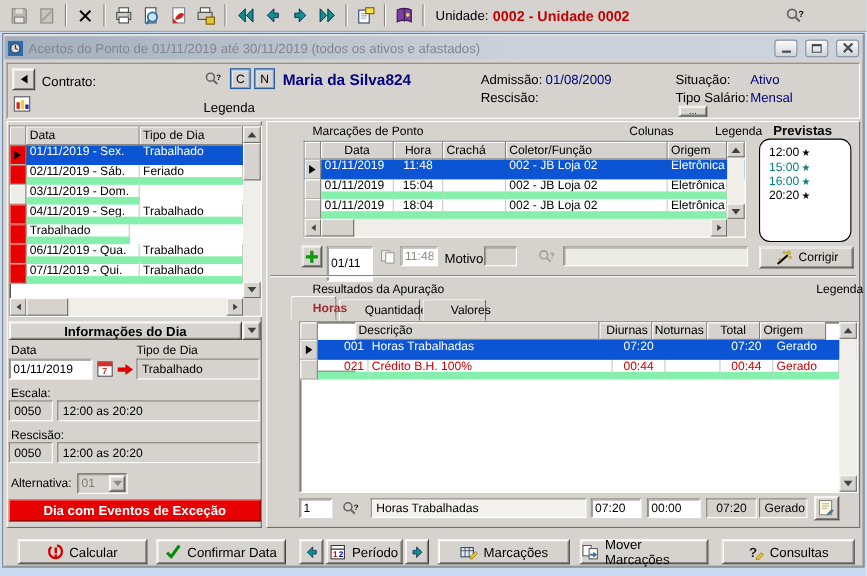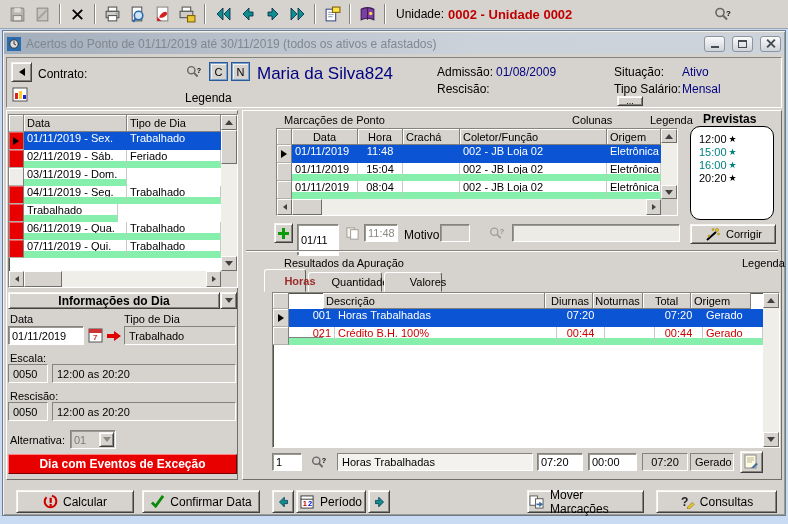--- a/index.html
+++ b/index.html
@@ -253,21 +253,21 @@
           <path d="M10 9l4 4" stroke="#666" stroke-width="2"></path>
           <text x="13" y="9" font-size="8" font-weight="bold" fill="#000">?</text>
         </svg>
       </span>
     <div class="abs btn3d" style="left:202px;top:4px;width:19px;height:19px;border:1px solid #2a5a9a;box-shadow:inset 0 0 0 1px #7aa2cc, inset 2px 2px 0 #f4f3ef;">
         <span>C</span>
       </div>
     <div class="abs btn3d" style="left:224px;top:4px;width:19px;height:19px;border:1px solid #2a5a9a;box-shadow:inset 0 0 0 1px #7aa2cc, inset 2px 2px 0 #f4f3ef;">
         <span>N</span>
       </div>
-    <span class="abs lbl navy" style="left:250px;top:6px;font-size:17px;font-weight:normal;">Maria da Silva824</span>
+    <span class="abs lbl navy" style="left:250px;top:6px;font-size:14px;font-weight:bold;">Maria da Silva824</span>
 
     <span class="abs lbl" style="left:430px;top:7px;font-size:12px;">Admissão:</span>
     <span class="abs lbl navy" style="left:489px;top:7px;font-size:12px;">01/08/2009</span>
     <span class="abs lbl" style="left:607px;top:7px;font-size:12px;">Situação:</span>
     <span class="abs lbl navy" style="left:675px;top:7px;font-size:12px;">Ativo</span>
     <span class="abs lbl" style="left:430px;top:24px;font-size:12px;">Rescisão:</span>
     <span class="abs lbl navy" style="left:489px;top:24px;font-size:12px;"></span>
     <span class="abs lbl" style="left:607px;top:24px;font-size:12px;">Tipo Salário:</span>
     <span class="abs lbl navy" style="left:675px;top:24px;font-size:12px;">Mensal</span>
     <div class="abs btn3d" style="left:610px;top:38px;width:26px;height:10px;font-size:9px;line-height:4px;">...</div>
@@ -420,21 +420,21 @@
         <div class="mk" style="width:15px;"></div>
         <div class="gc" style="width:66px;">01/11/2019</div>
         <div class="gc" style="width:45px;justify-content:center;">15:04</div>
         <div class="gc" style="width:57px;"></div>
         <div class="gc" style="width:147px;">002 - JB Loja 02</div>
         <div class="gc" style="width:54px;">Eletrônica</div>
       </div>
     <div class="gr">
         <div class="mk" style="width:15px;"></div>
         <div class="gc" style="width:66px;">01/11/2019</div>
-        <div class="gc" style="width:45px;justify-content:center;">08:04</div>
+        <div class="gc" style="width:45px;justify-content:center;">18:04</div>
         <div class="gc" style="width:57px;"></div>
         <div class="gc" style="width:147px;">002 - JB Loja 02</div>
         <div class="gc" style="width:54px;">Eletrônica</div>
       </div>
     <div class="vs" style="bottom:16px;">
       <div class="sbb raised" style="top:0;height:14px;">
           <span class="tri tri-up"></span>
         </div>
       <div class="sbb raised" style="bottom:0;height:14px;">
           <span class="tri tri-dn"></span>
@@ -622,20 +622,30 @@
       </span>
     <span>Período</span>
   </div>
   <div class="fbtn btn3d" style="left:368px;top:490px;width:22px;">
     <span>
         <svg width="13" height="12" viewBox="0 0 16 14">
           <path d="M7 1l6 6-6 6V9H3V5h4z" fill="#0e8f8f" stroke="#024" stroke-width="0.8"></path>
         </svg>
       </span>
   </div>
+  <div class="fbtn btn3d" style="left:398px;top:490px;width:120px;">
+    <span>
+        <svg width="17" height="14" viewBox="0 0 18 15">
+          <rect x="1" y="3" width="12" height="9" fill="#dfe8f4" stroke="#345"></rect>
+          <path d="M1 6h12M5 3v9M9 3v9" stroke="#345" stroke-width="0.8"></path>
+          <path d="M10 12l5-5 2 2-5 5h-2z" fill="#e8c820" stroke="#806000" stroke-width="0.6"></path>
+        </svg>
+      </span>
+    <span>Marcações</span>
+  </div>
   <div class="fbtn btn3d" style="left:527px;top:490px;width:117px;">
     <span>
         <svg width="17" height="14" viewBox="0 0 18 15">
           <rect x="2" y="1" width="8" height="10" fill="#fff" stroke="#555"></rect>
           <rect x="8" y="4" width="8" height="10" fill="#fff" stroke="#555"></rect>
           <path d="M9 9h3V7l4 3-4 3v-2H9z" fill="#3a6ea5"></path>
         </svg>
       </span>
     <span>Mover Marcações</span>
   </div>

